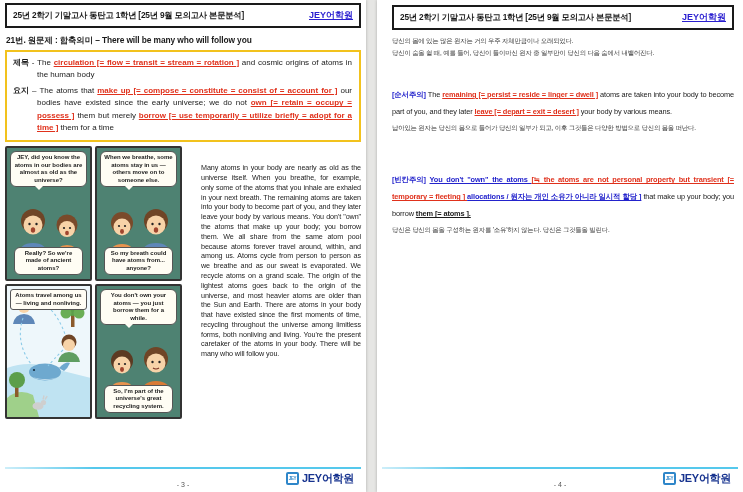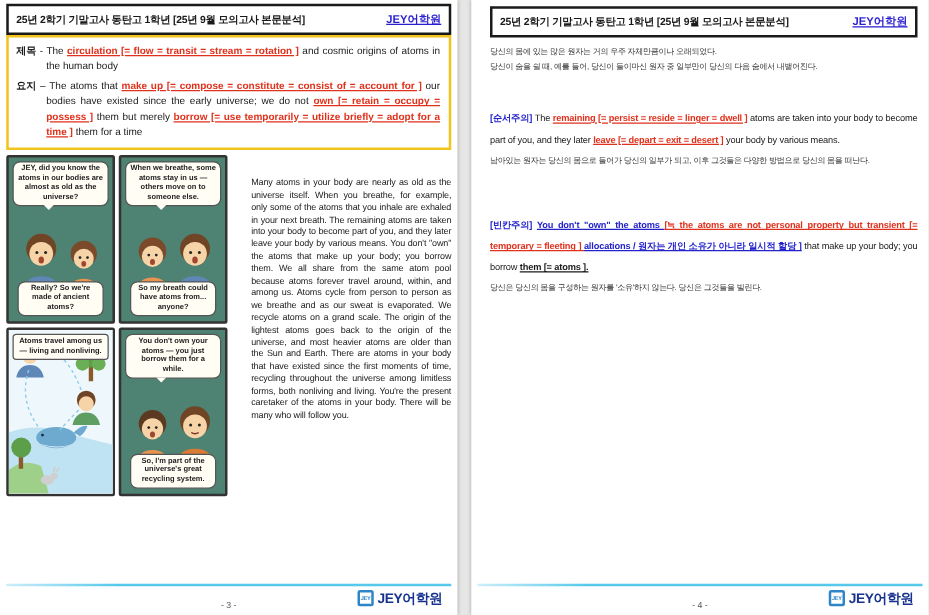--- a/index.html
+++ b/index.html
@@ -104,20 +104,21 @@
 </style>
 </head>
 <body>
 
 <div class="page page-left">
   <div class="header-box">
     <span class="header-title">25년 2학기 기말고사 동탄고 1학년 [25년 9월 모의고사 본문분석]</span>
     <span class="header-logo">JEY어학원</span>
   </div>
 
+  <div class="question-heading">21번. 원문제 : 함축의미 – There will be many who will follow you</div>
 
   <div class="summary-box">
     <p><span class="sg-bk">제목</span><span class="sg-n"> - The </span><span class="sg-r">circulation [= flow = transit = stream = rotation ]</span><span class="sg-n"> and cosmic origins of atoms in the human body</span></p>
     <p><span class="sg-bk">요지</span><span class="sg-n"> – The atoms that </span><span class="sg-r">make up [= compose = constitute = consist of = account for ]</span><span class="sg-n"> our bodies have existed since the early universe; we do not </span><span class="sg-r">own [= retain = occupy = possess ]</span><span class="sg-n"> them but merely </span><span class="sg-r">borrow [= use temporarily = utilize briefly = adopt for a time ]</span><span class="sg-n"> them for a time</span></p>
   </div>
 
 
   <div class="content-row">
     <div class="comic">
 

